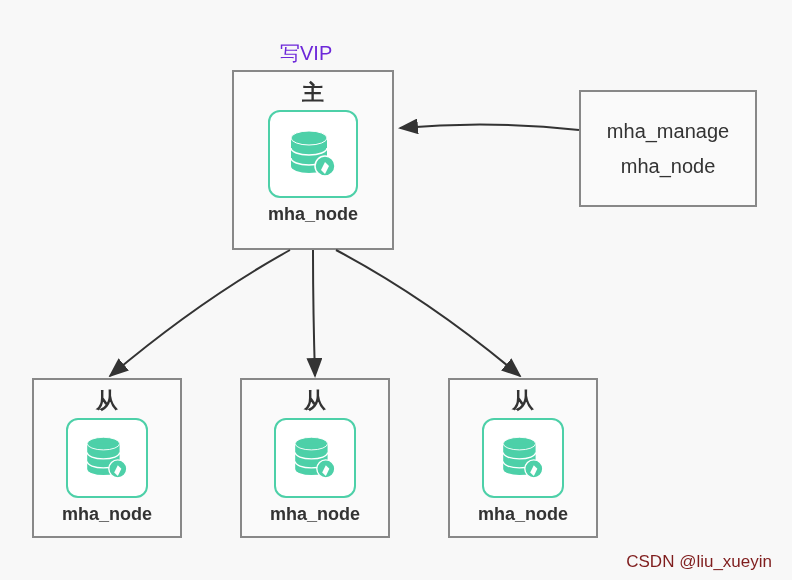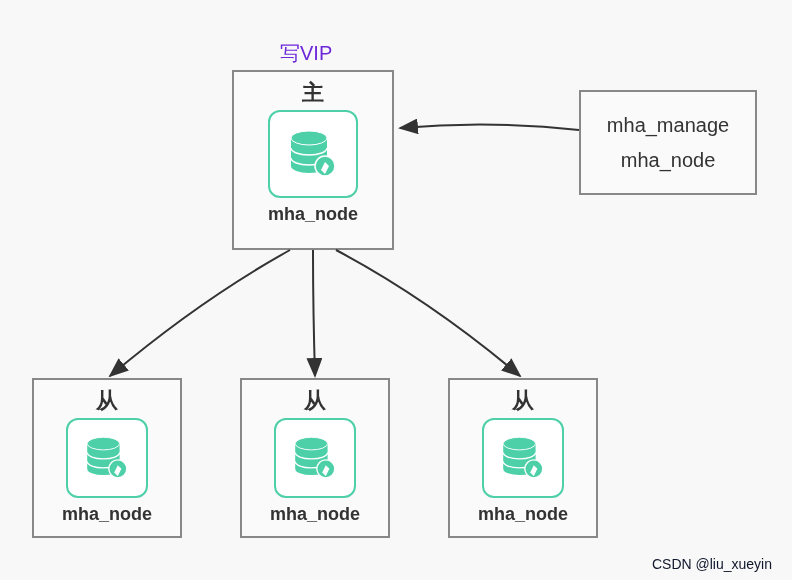--- a/index.html
+++ b/index.html
@@ -30,21 +30,21 @@
     .master-box {
       top: 70px;
       left: 232px;
       width: 162px;
       height: 180px;
     }
     .manager-box {
       top: 90px;
       left: 579px;
       width: 178px;
-      height: 105px;
+      height: 117px;
       justify-content: center;
     }
     .slave-box {
       top: 378px;
       width: 150px;
       height: 160px;
     }
     .slave1 { left: 32px; }
     .slave2 { left: 240px; }
     .slave3 { left: 448px; }
@@ -77,22 +77,22 @@
       position: absolute;
       top: 0; left: 0;
       width: 792px;
       height: 580px;
       pointer-events: none;
     }
     .watermark {
       position: absolute;
       bottom: 8px;
       right: 20px;
-      font-size: 14px;
-      color: #0f172a;
+      font-size: 17px;
+      color: #7f1d1d;
     }
   </style>
 </head>
 <body>
 
 <div class="vip-label">写VIP</div>
 
 <div class="node-box master-box">
   <div class="node-title">主</div>
   <div class="db-icon-wrap">

